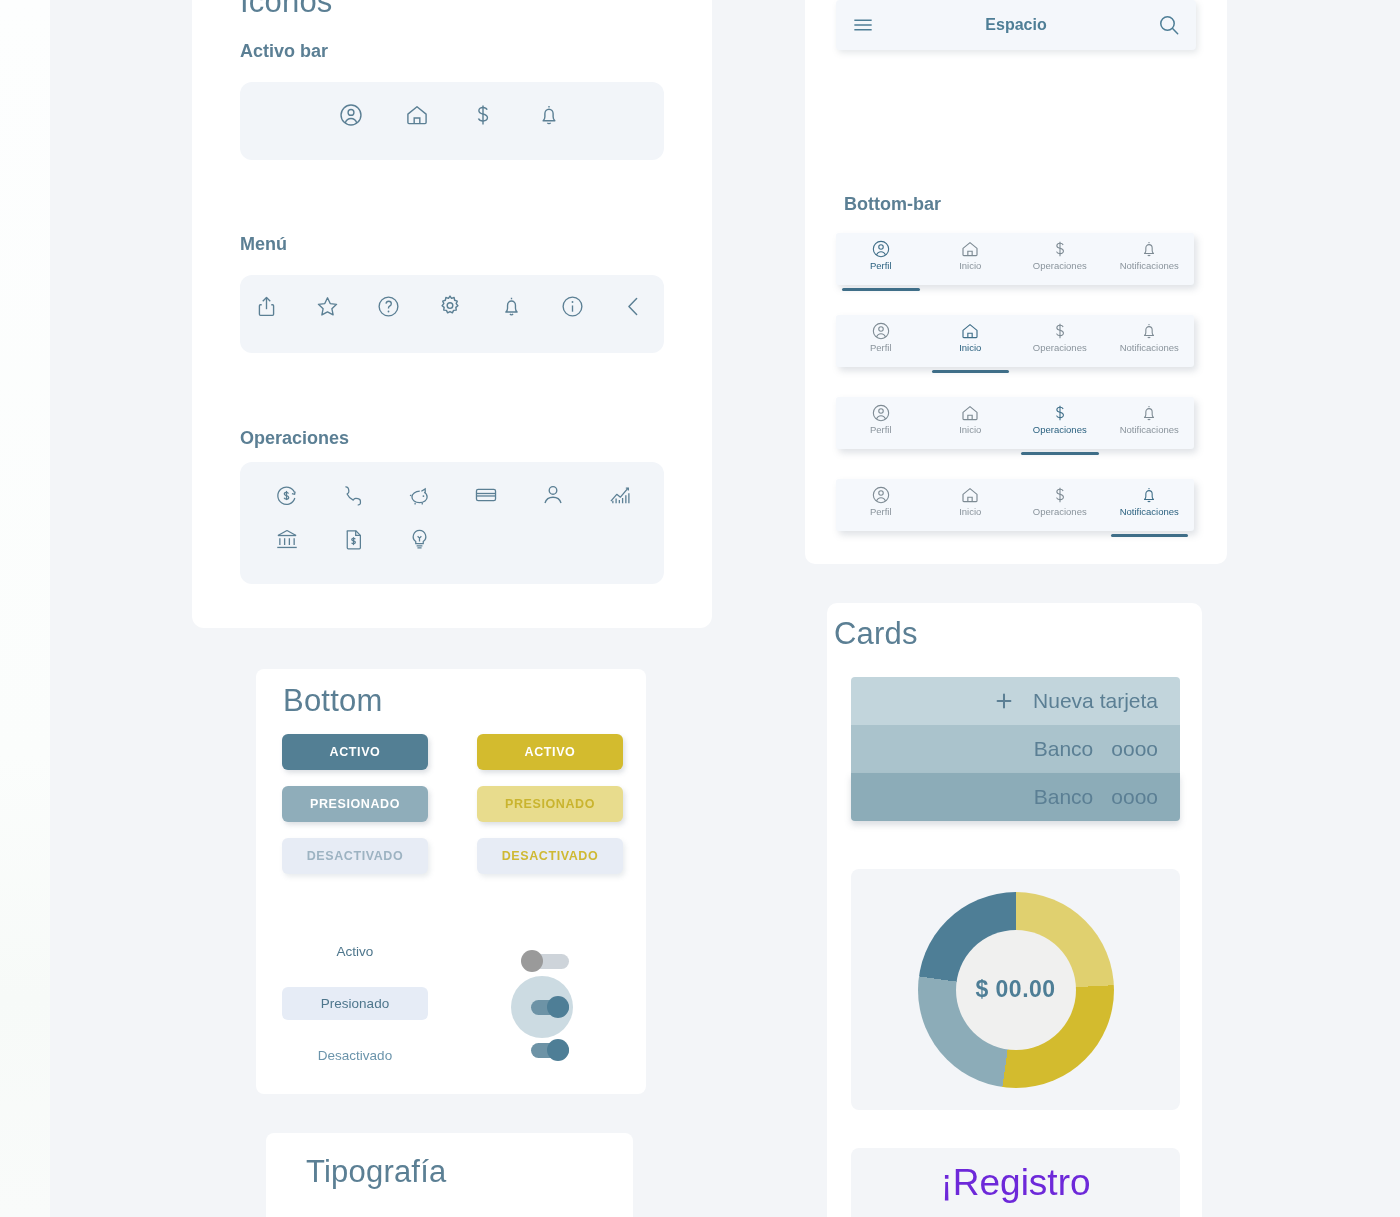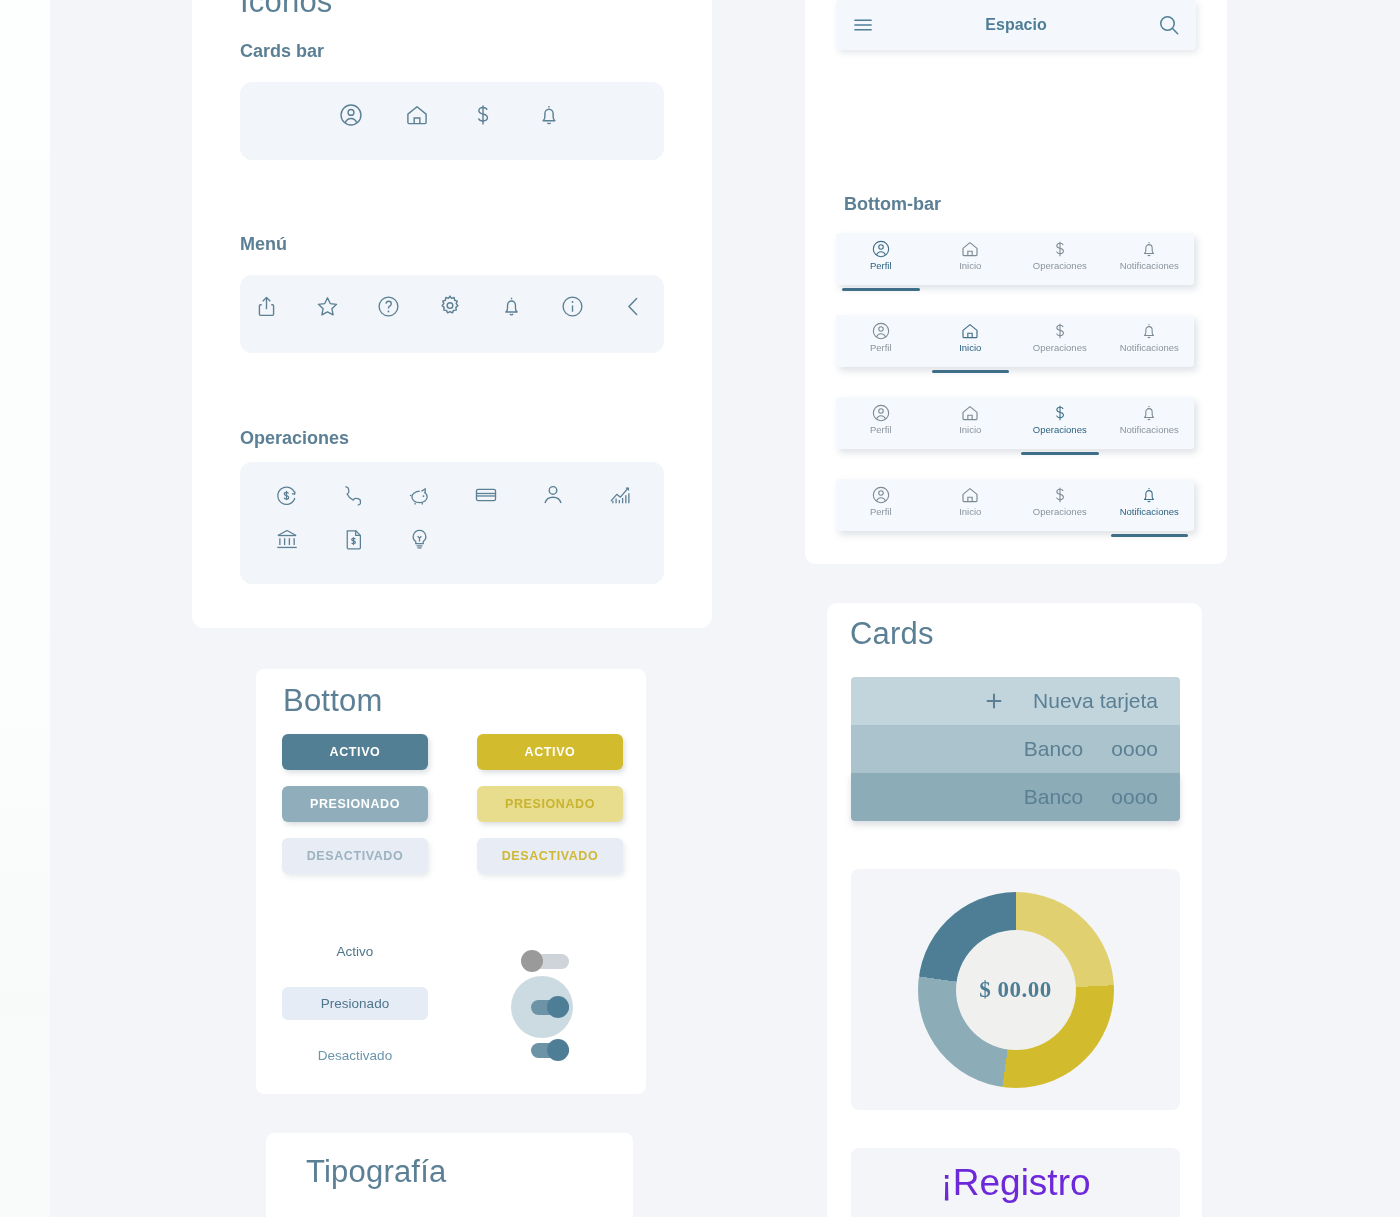--- a/index.html
+++ b/index.html
@@ -115,34 +115,34 @@
   .bb-item.active .underline {
     display: block; position: absolute; bottom: -6px; left: 6px; right: 6px;
     height: 3px; background: #3f6e88; border-radius: 2px;
   }
 
   
   #cards-card { left: 827px; top: 603px; width: 375px; height: 640px; border-radius: 10px; }
   .stackcard {
     position: absolute; left: 24px; width: 329px; height: 48px;
     display: flex; align-items: center; justify-content: flex-end;
-    padding-right: 22px; gap: 28px;
+    padding-right: 22px; gap: 18px;
     color: #5b7f94; font-size: 21px;
   }
   .stackcard.c1 { background: #c2d5dc; top: 74px; border-radius: 4px 4px 0 0; }
   .stackcard.c2 { background: #aac3cc; top: 122px; }
   .stackcard.c3 { background: #8cacb8; top: 170px; border-radius: 0 0 4px 4px;
                   box-shadow: 0 4px 6px rgba(110,125,140,.25); }
 
   .donut-panel {
     position:absolute; left: 24px; top: 266px; width: 329px; height: 241px;
     background: #f3f5f8; border-radius: 8px;
     display: flex; align-items: center; justify-content: center;
   }
-  .donut { position: relative; width: 196px; height: 196px; border-radius: 50%; font-family: Liberation Serif, serif; }
+  .donut { position: relative; width: 196px; height: 196px; border-radius: 50%; }
   .donut .hole {
     position:absolute; left: 38px; top: 38px; width: 120px; height: 120px;
     border-radius: 50%; background: #f0f0ef;
     display:flex; align-items:center; justify-content:center;
   }
   .donut .amount { color: #4e7e96; font-size: 23px; font-weight: 700; letter-spacing: .5px; }
 
   .registro-panel {
     position:absolute; left: 24px; top: 545px; width: 329px; height: 120px;
     background: #f3f5f8; border-radius: 8px;
@@ -155,21 +155,21 @@
 </head>
 <body>
 
 <div id="stage">
   <div class="left-gutter"></div>
   <div class="page-bg"></div>
 
   <div class="card" id="iconos-card">
     <div style="position:absolute; left:48px; top:104px;" class="section-title">Iconos</div>
 
-    <div style="position:absolute; left:48px; top:161px;" class="group-label">Cards bar</div>
+    <div style="position:absolute; left:48px; top:161px;" class="group-label">Activo bar</div>
     <div class="icon-tray" style="position:absolute; left:48px; top:202px; width:424px; height:78px;">
       <div class="icon-row" style="position:absolute; left:98px; top:20px; gap:40px;">
         <span class="ico">
           <svg width="26" height="26" viewBox="0 0 24 24" fill="none" stroke="currentColor" stroke-width="1.3">
             <circle cx="12" cy="12" r="9.2"></circle>
               <circle cx="12" cy="9.6" r="2.7"></circle>
             <path d="M6.6 19.3c1-2.6 3-4 5.4-4s4.4 1.4 5.4 4"></path>
           </svg>
         </span>
         <span class="ico">
@@ -535,21 +535,21 @@
               <path d="M10.6 19.1c.3.6.8.9 1.4.9s1.1-.3 1.4-.9"></path>
             </svg>
           </span>
           <span class="lbl">Notificaciones</span>
           <span class="underline"></span>
         </div>
       </div>
   </div>
 
   <div class="card" id="cards-card">
-    <div style="position:absolute; left:23px; top:13px;" class="section-title">Cards</div>
+    <div style="position:absolute; left:7px; top:13px;" class="section-title">Cards</div>
 
     <div class="stackcard c1">
       <span class="ico">
         <svg width="22" height="22" viewBox="0 0 24 24" fill="none" stroke="#5b7f94" stroke-width="2.2">
           <path d="M12 5v14M5 12h14" stroke-linecap="round"></path>
         </svg>
       </span>
       <span>Nueva tarjeta</span>
     </div>
     <div class="stackcard c2">

